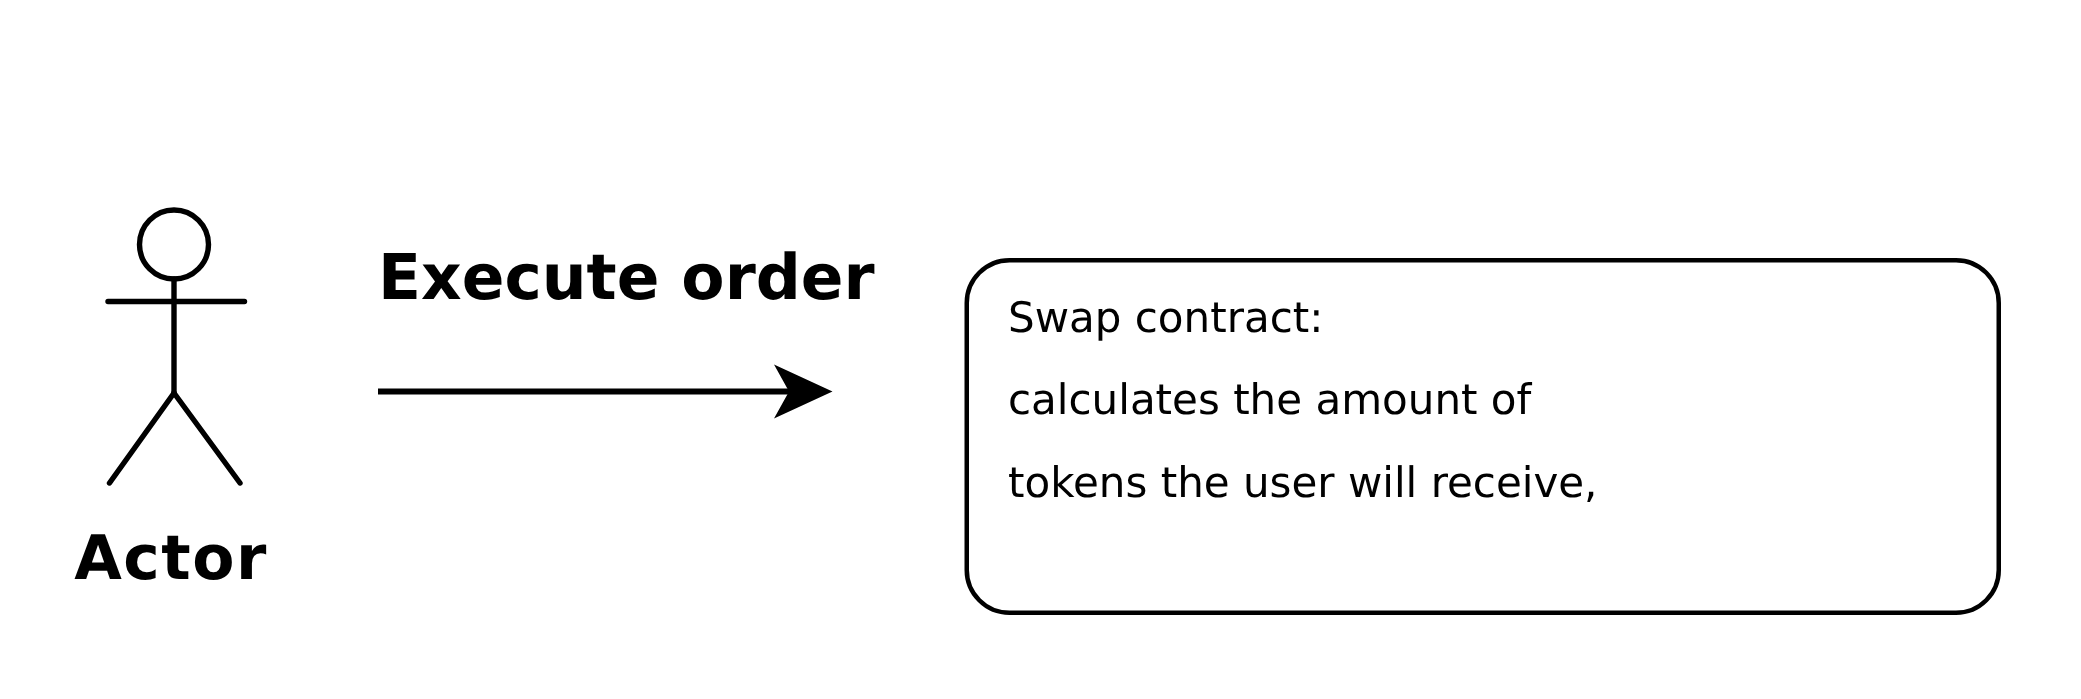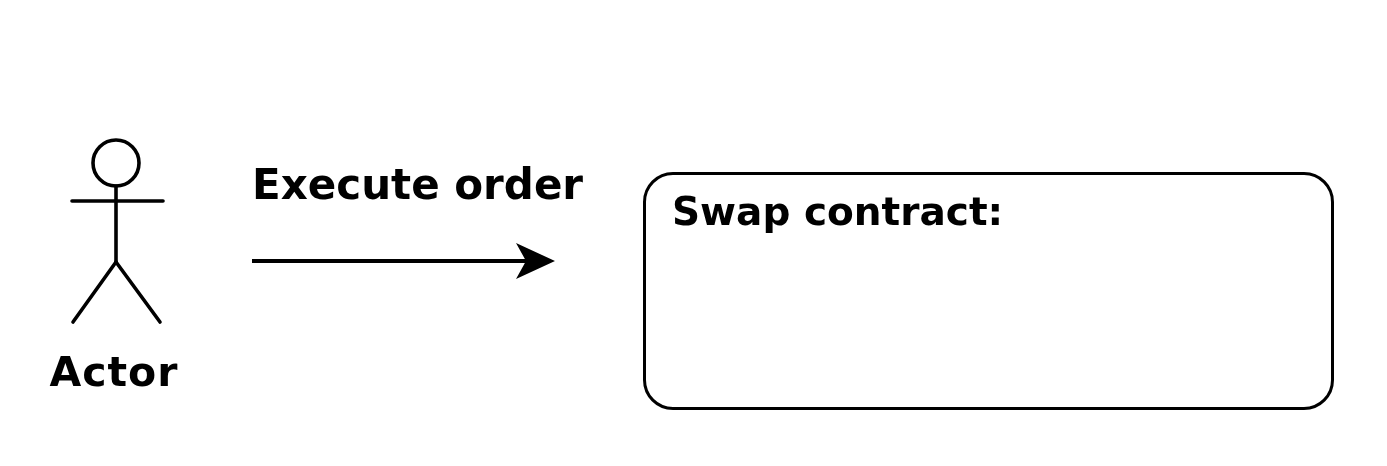--- a/index.html
+++ b/index.html
@@ -57,22 +57,22 @@
     top: 172px;
     width: 691px;
     height: 238px;
     box-sizing: border-box;
     border: 3px solid #000000;
     border-radius: 30px;
     background: #ffffff;
     padding: 9px 10px 0 26px;
   }
   .process-line {
-    font-size: 39px;
-    font-weight: 700;
+    font-size: 28px;
+    font-weight: 400;
     line-height: 55px;
     white-space: nowrap;
   }
 </style>
 </head>
 <body>
 
 <div class="canvas">
 
   <svg class="abs actor-figure" viewBox="0 0 150 205" fill="none" stroke="#000000" stroke-width="3.6" stroke-linecap="round">
@@ -86,15 +86,17 @@
 
   <div class="abs arrow-label">Execute order</div>
 
   <svg class="abs arrow-svg" viewBox="0 0 315 56">
     <line x1="4" y1="28" x2="278" y2="28" stroke="#000000" stroke-width="4"></line>
     <polygon points="307,28 268,10 278,28 268,46" fill="#000000"></polygon>
   </svg>
 
   <div class="abs process-box">
     <div class="process-line">Swap contract:</div>
+    <div class="process-line">calculates the amount of</div>
+    <div class="process-line">tokens the user will receive,</div>
   </div>
 
 </div>
 
 </body></html>

